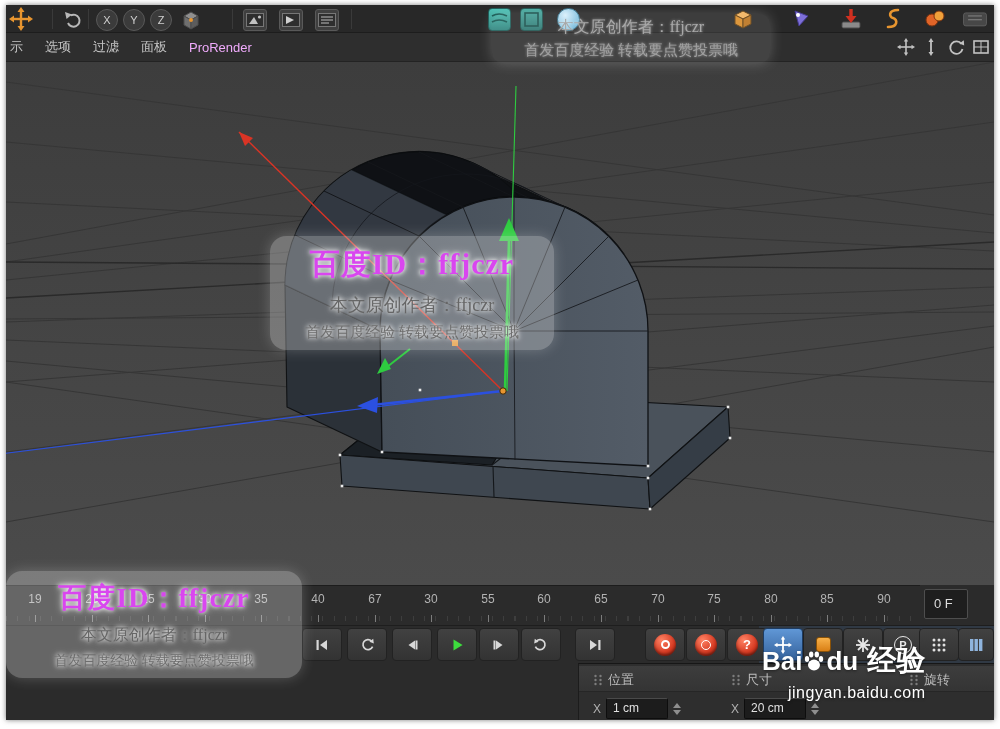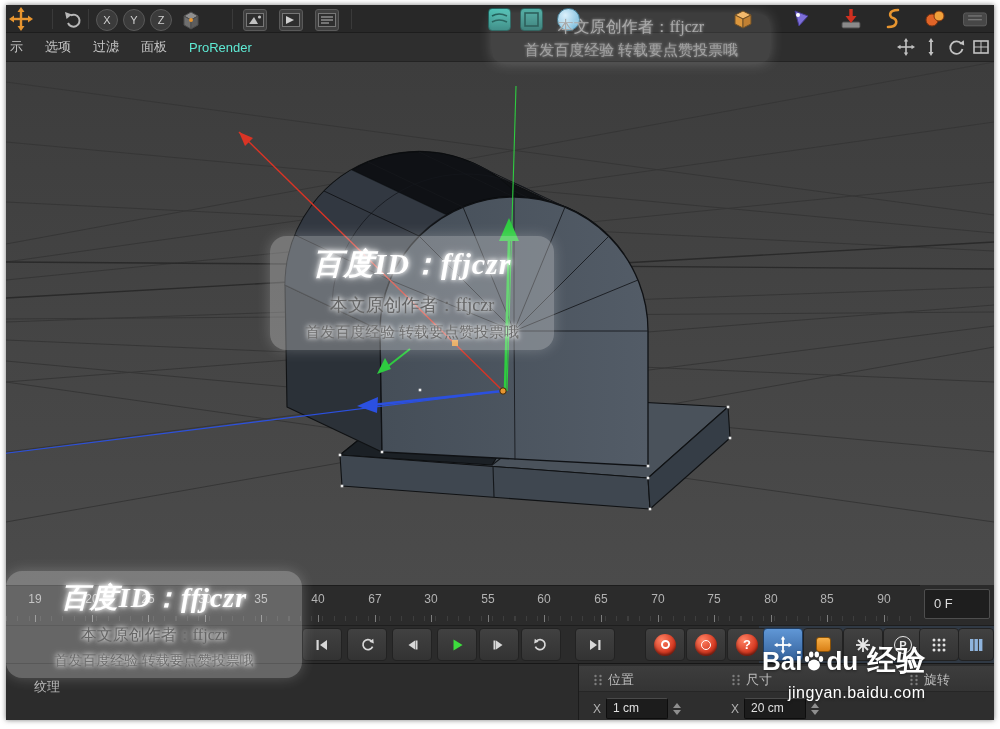--- a/index.html
+++ b/index.html
@@ -30,21 +30,21 @@
   .viewport { position:absolute; left:0; top:57px; width:988px; height:523px;
               background:linear-gradient(180deg,#3d3d3d 0%,#454545 55%,#4b4b4b 100%); overflow:hidden; }
   .vpsvg { position:absolute; left:0; top:0; }
 
   
   .ruler { position:absolute; left:0; top:580px; width:914px; height:40px; background:#2b2b2b; border-top:1px solid #1c1c1c; }
   .ruler .minor { position:absolute; left:0; bottom:4px; width:914px; height:5px;
                   background:repeating-linear-gradient(90deg,#3e3e3e 0 1px,transparent 1px 11.3px); }
   .tick { position:absolute; top:6px; width:36px; text-align:center; color:#b3b3b3; font-size:12px; }
   .tickline { position:absolute; bottom:3px; width:1px; height:7px; background:#7d7d7d; }
-  .framebox { position:absolute; left:918px; top:584px; width:66px; height:30px; background:#1e1e1e; border:1px solid #4e4e4e;
+  .framebox { position:absolute; left:918px; top:584px; width:44px; height:30px; background:#1e1e1e; border:1px solid #4e4e4e;
               border-radius:2px; color:#dddddd; font-size:13px; line-height:28px; padding-left:9px; }
 
   
   .transport { position:absolute; left:0; top:620px; width:988px; height:38px; background:#2b2b2b; border-top:1px solid #1e1e1e; }
   .tbtn { position:absolute; top:2px; width:40px; height:33px; background:linear-gradient(#414141,#333333); border:1px solid #222;
           border-radius:4px; display:flex; align-items:center; justify-content:center; }
   .redball { width:22px; height:22px; border-radius:50%; background:radial-gradient(circle at 35% 28%,#ff8264,#d63a22 60%,#931f10);
              box-shadow:inset 0 -2px 3px rgba(0,0,0,.45); display:flex; align-items:center; justify-content:center; }
   .ring  { width:9px; height:9px; border:2px solid #fff; border-radius:50%; }
   .ring.thin { width:10px; height:10px; border-width:1.6px; }
@@ -71,21 +71,21 @@
               color:#e0e0e0; font-size:12px; line-height:19px; padding-left:6px; }
   .stepper { display:flex; flex-direction:column; gap:2px; }
   .stepper .up, .stepper .dn { width:0; height:0; border-left:4px solid transparent; border-right:4px solid transparent; }
   .stepper .up { border-bottom:5px solid #8f8f8f; }
   .stepper .dn { border-top:5px solid #8f8f8f; }
 
   
   .wm { position:absolute; z-index:50; font-family:"Liberation Serif","DejaVu Serif",serif; text-align:center;
         pointer-events:none; }
   .wm .box { background:rgba(238,238,238,.30); border-radius:16px; box-shadow:0 0 14px rgba(255,255,255,.22); padding:8px 14px; }
-  .wm .big { font-size:30px; font-weight:bold; color:#ffffff; text-shadow:0 0 4px #fff,0 0 8px rgba(255,255,255,.8); letter-spacing:1px;font-style:italic; }
+  .wm .big { font-size:30px; font-weight:bold; color:#d946ef; text-shadow:0 0 4px #fff,0 0 8px rgba(255,255,255,.8); letter-spacing:1px; }
   .wm .l1  { font-size:18px; color:#666; text-shadow:0 0 4px #fff,0 0 7px rgba(255,255,255,.75); margin-top:8px; }
   .wm .l2  { font-size:15px; color:#6e6e6e; text-shadow:0 0 4px #fff,0 0 7px rgba(255,255,255,.75); margin-top:6px; }
   .wm.top .box { background:rgba(255,255,255,.10); border-radius:10px; padding:3px 8px; }
   .wm.top .l1 { font-size:16px; color:#a8a8a8; margin-top:0; text-shadow:0 0 3px rgba(255,255,255,.55); }
   .wm.top .l2 { font-size:15px; color:#a0a0a0; margin-top:3px; text-shadow:0 0 3px rgba(255,255,255,.55); }
   .wm.bottom .big { font-size:28px; }
   .wm.bottom .l1 { font-size:16px; }
   .wm.bottom .l2 { font-size:14px; }
 
   
@@ -227,21 +227,21 @@
             <line x1="8" y1="13" x2="26" y2="13" stroke="#999"></line>
           </svg>
     </div>
   </div>
 
   <div class="vmenu">
     <span class="mi first">示</span>
     <span class="mi">选项</span>
     <span class="mi">过滤</span>
     <span class="mi">面板</span>
-    <span class="mi" style="color:#5eead4">ProRender</span>
+    <span class="mi" style="color:#f0abfc">ProRender</span>
     <div class="vnav">
       <div class="nbtn">
         <svg width="18" height="18" viewBox="0 0 18 18">
               <g stroke="#c2c2c2" stroke-width="1.6">
                 <line x1="9" y1="2.5" x2="9" y2="15.5"></line>
                 <line x1="2.5" y1="9" x2="15.5" y2="9"></line>
               </g>
               <g fill="#c2c2c2">
                 <polygon points="9,0 6.8,3.5 11.2,3.5"></polygon>
                 <polygon points="9,18 6.8,14.5 11.2,14.5"></polygon>
@@ -505,23 +505,20 @@
     </div>
     <div class="tbtn" style="left:952px; width:36px">
       <svg width="16" height="16" viewBox="0 0 16 16" fill="#8fb4dd">
             <rect x="2" y="2" width="3.4" height="12"></rect>
             <rect x="6.5" y="2" width="3.4" height="12"></rect>
             <rect x="11" y="2" width="3.4" height="12"></rect>
           </svg>
     </div>
   </div>
 
-  <div class="panel-left">
-    <span class="texture">纹理</span>
-  </div>
 
   <div class="panel-right">
     <div class="coordhead">
       <div class="chcell" style="left:14px">
         <svg class="handledots" viewBox="0 0 10 12" fill="#7d7d7d">
               <circle cx="2.5" cy="2" r="1.2"></circle>
               <circle cx="7.5" cy="2" r="1.2"></circle>
               <circle cx="2.5" cy="6" r="1.2"></circle>
               <circle cx="7.5" cy="6" r="1.2"></circle>
               <circle cx="2.5" cy="10" r="1.2"></circle>

